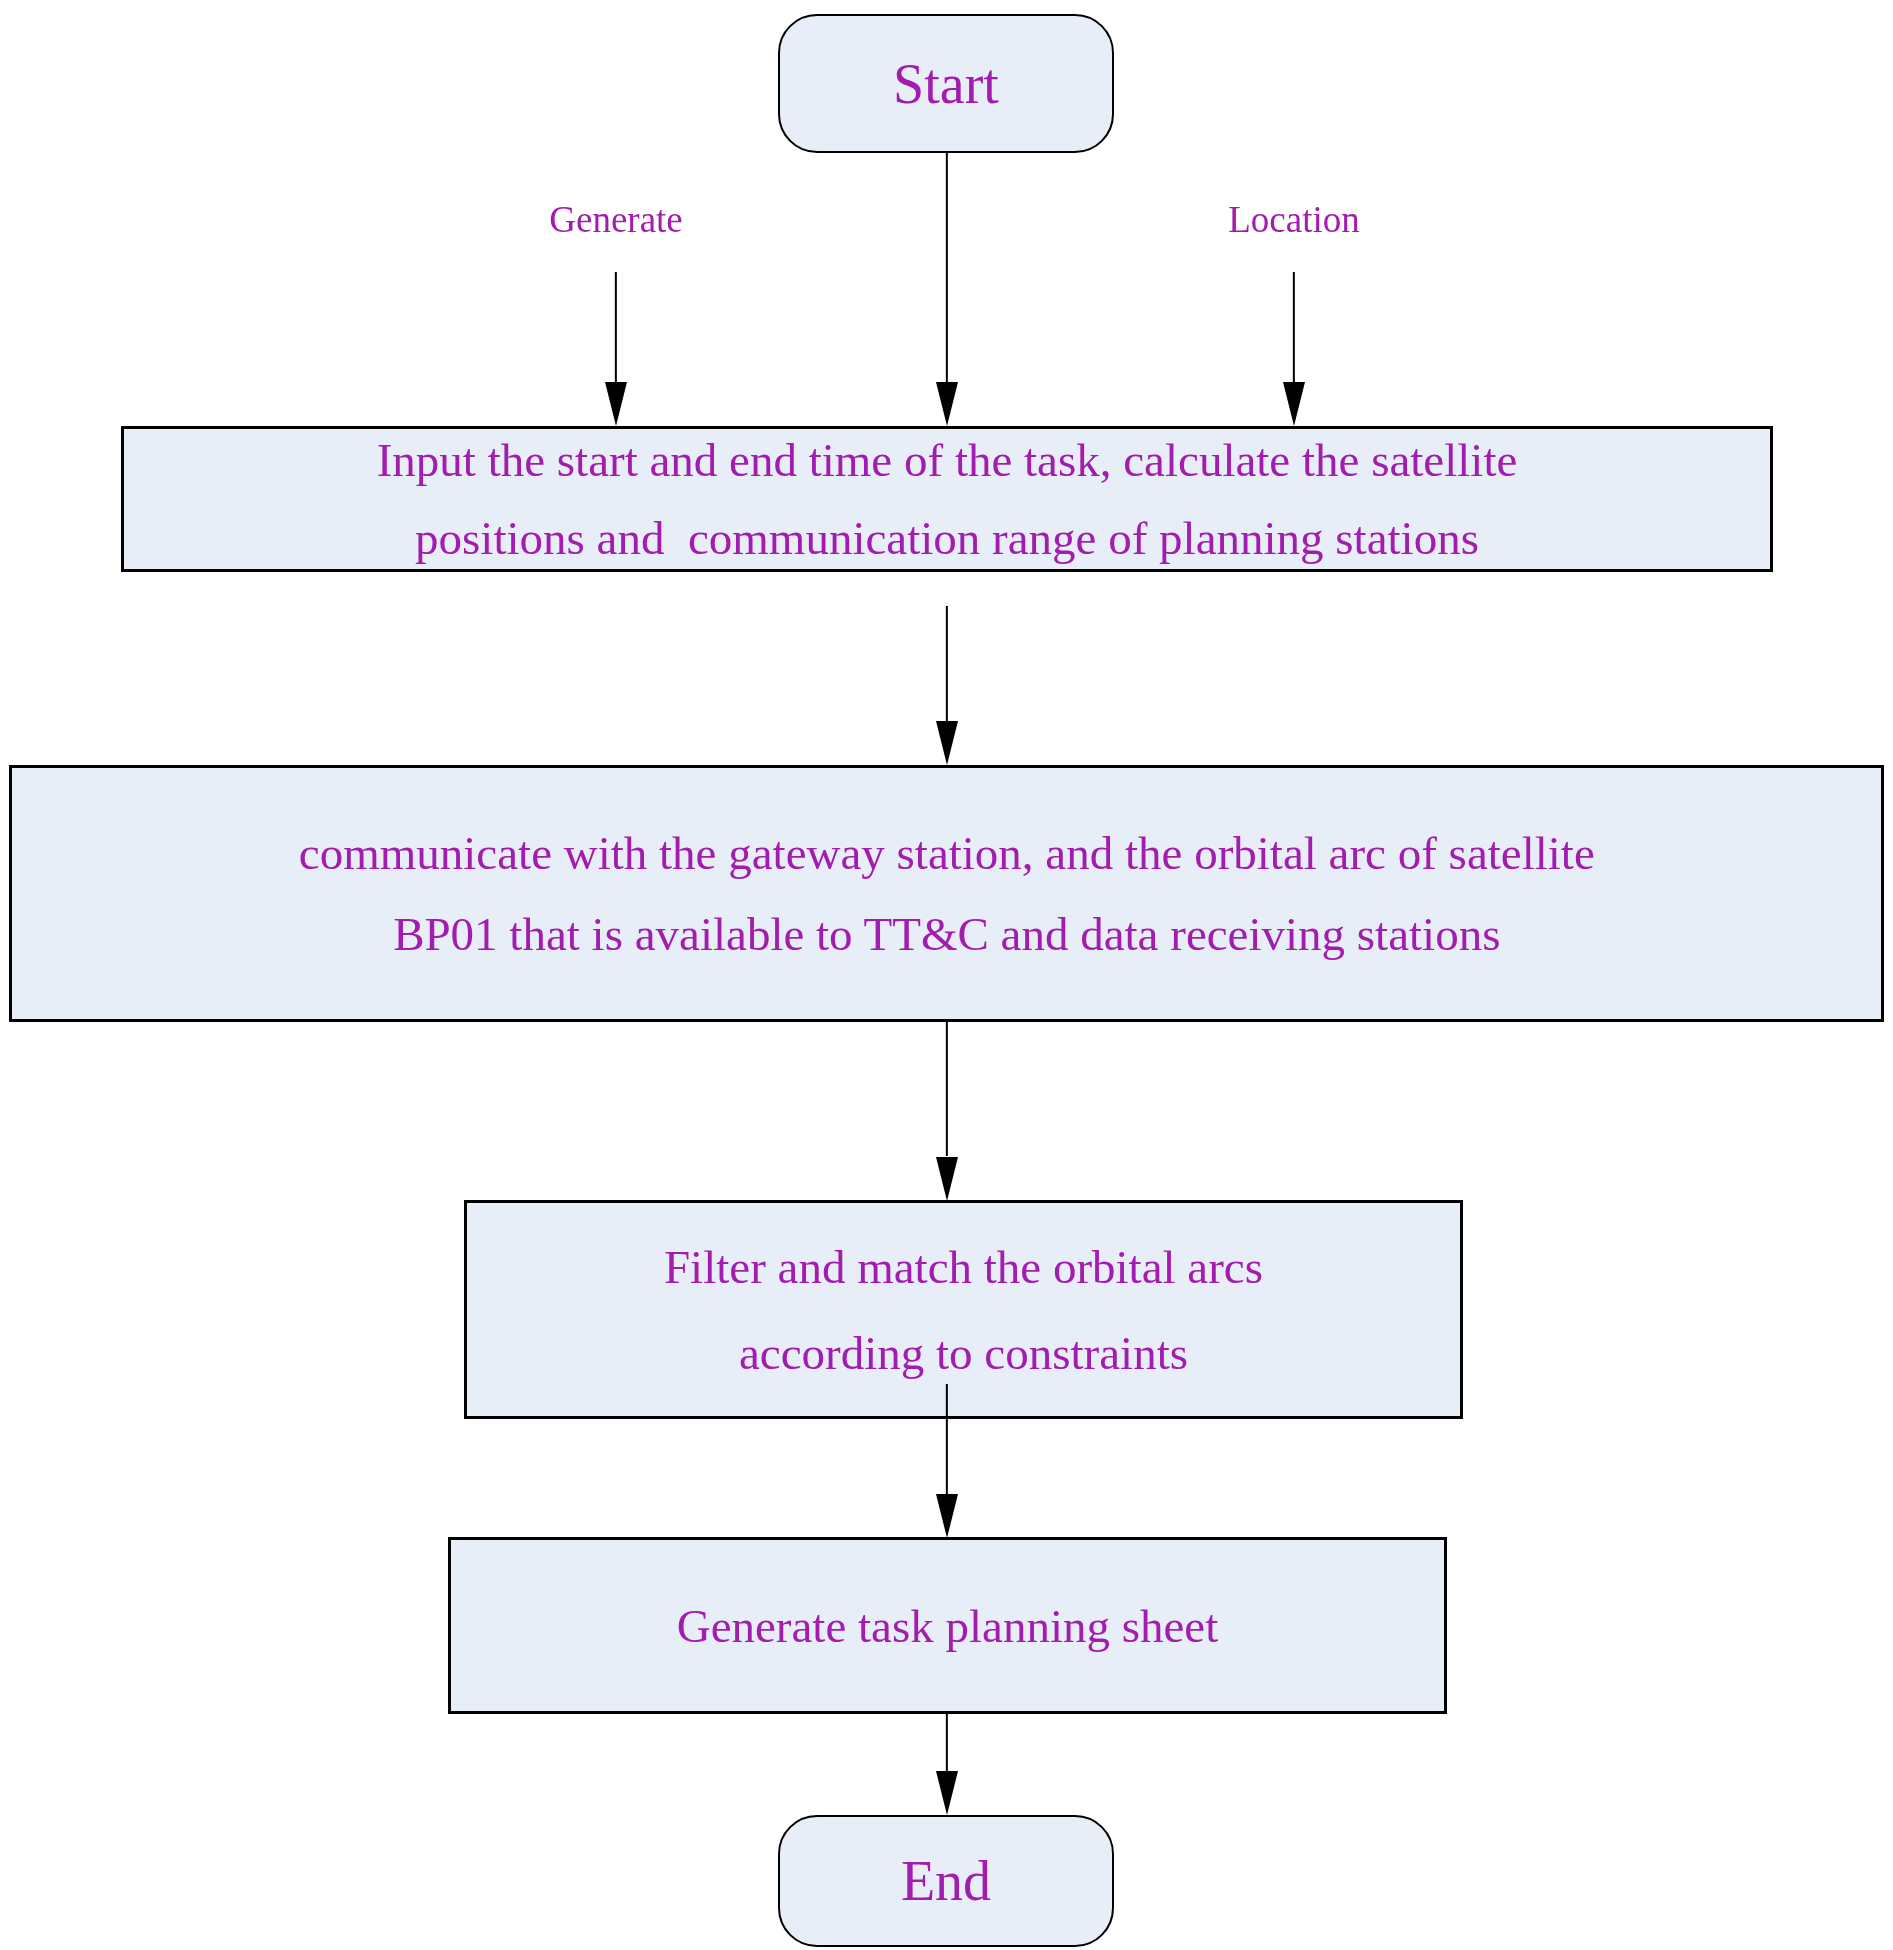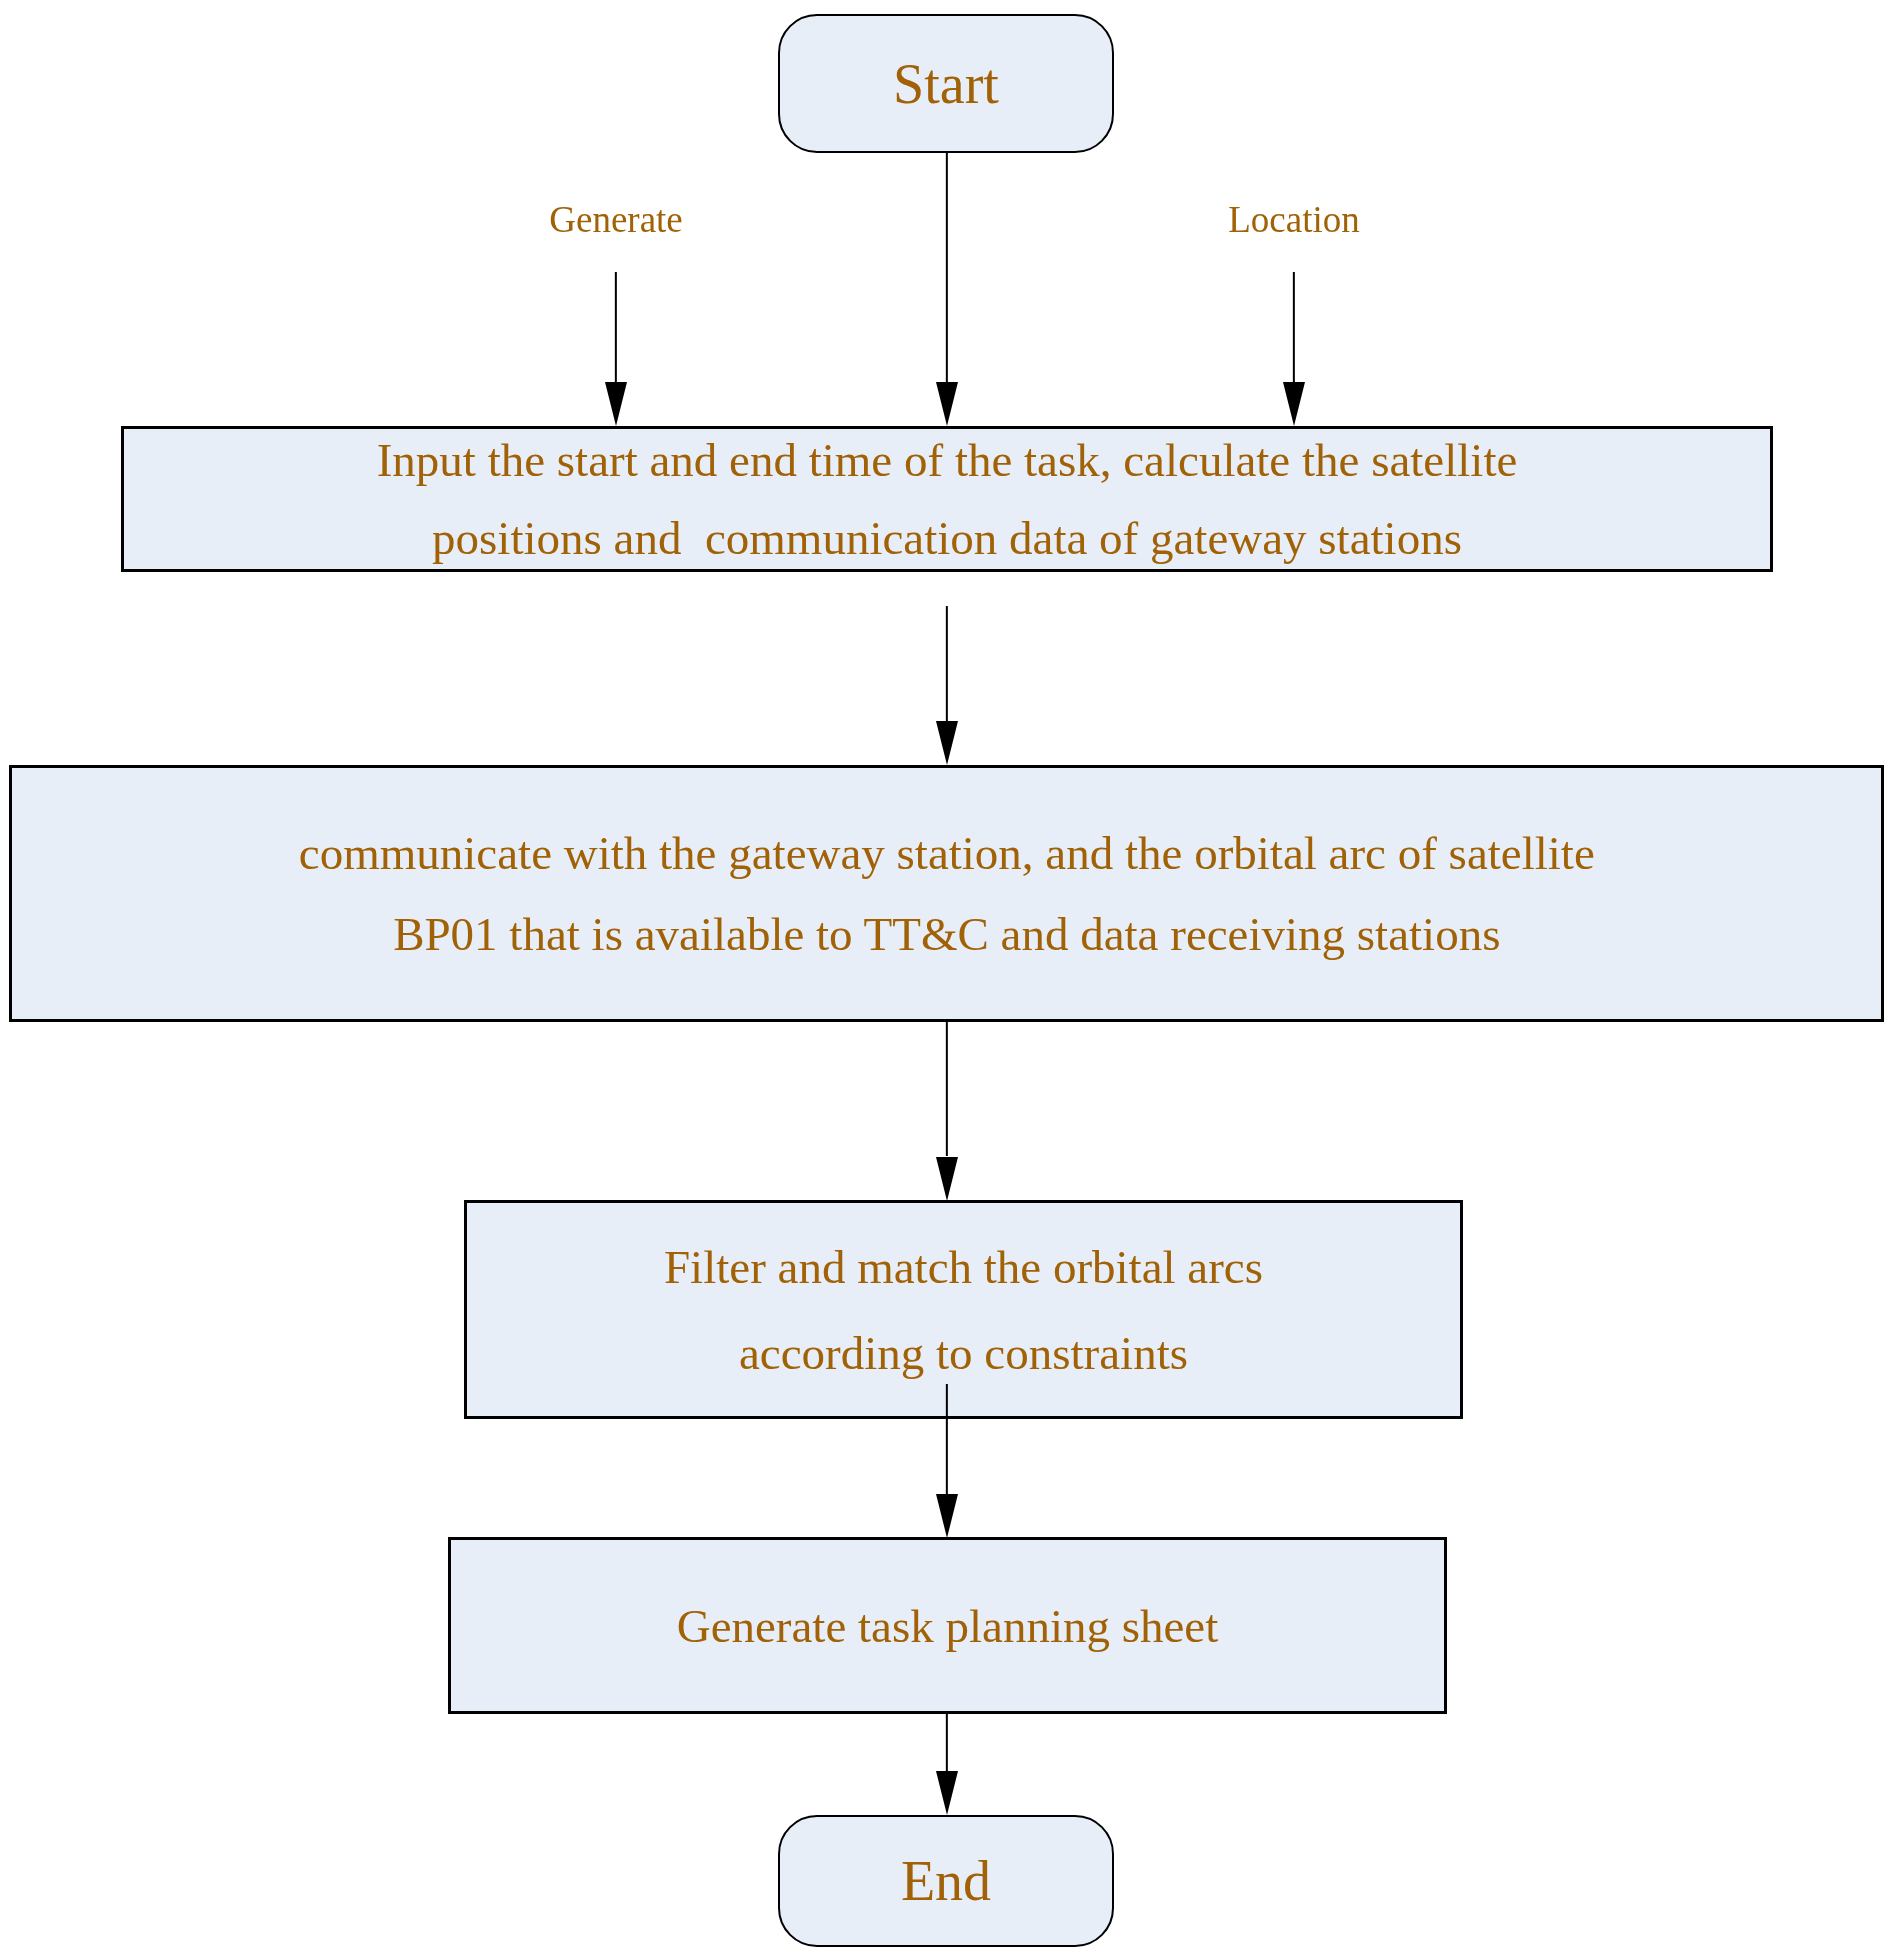--- a/index.html
+++ b/index.html
@@ -1,20 +1,20 @@
 <!DOCTYPE html>
 <html style="font-size:12.5px"><head>
 <meta charset="utf-8">
 <style>
   html,body { margin:0; padding:0; background:#ffffff; }
   .canvas {
     position:relative;
     width:1894px; height:1950px;
     background:#ffffff;
-    color:#a16207;
+    color:#a21caf;
     font-family:"Liberation Serif","DejaVu Serif",serif;
     overflow:hidden;
   }
   .node {
     position:absolute;
     background:#e8eef7;
     border:3.1px solid #000000;
     box-sizing:border-box;
     display:flex; flex-direction:column;
     align-items:center; justify-content:center;
@@ -83,21 +83,21 @@
 
   <div class="conn" id="c-eph"></div>
   <div class="arrowhead" id="c-eph-h"></div>
   <div class="conn" id="c-start"></div>
   <div class="arrowhead" id="c-start-h"></div>
   <div class="conn" id="c-loc"></div>
   <div class="arrowhead" id="c-loc-h"></div>
 
   <div class="node" id="n-input">
     <div class="box-line">Input the start and end time of the task, calculate the satellite</div>
-    <div class="box-line">positions and  communication data of gateway stations</div>
+    <div class="box-line">positions and  communication range of planning stations</div>
   </div>
 
   <div class="conn" id="c-12"></div>
   <div class="arrowhead" id="c-12-h"></div>
 
   <div class="node" id="n-determine">
     <div class="box-line">communicate with the gateway station, and the orbital arc of satellite</div>
     <div class="box-line">BP01 that is available to TT&amp;C and data receiving stations</div>
   </div>
 

